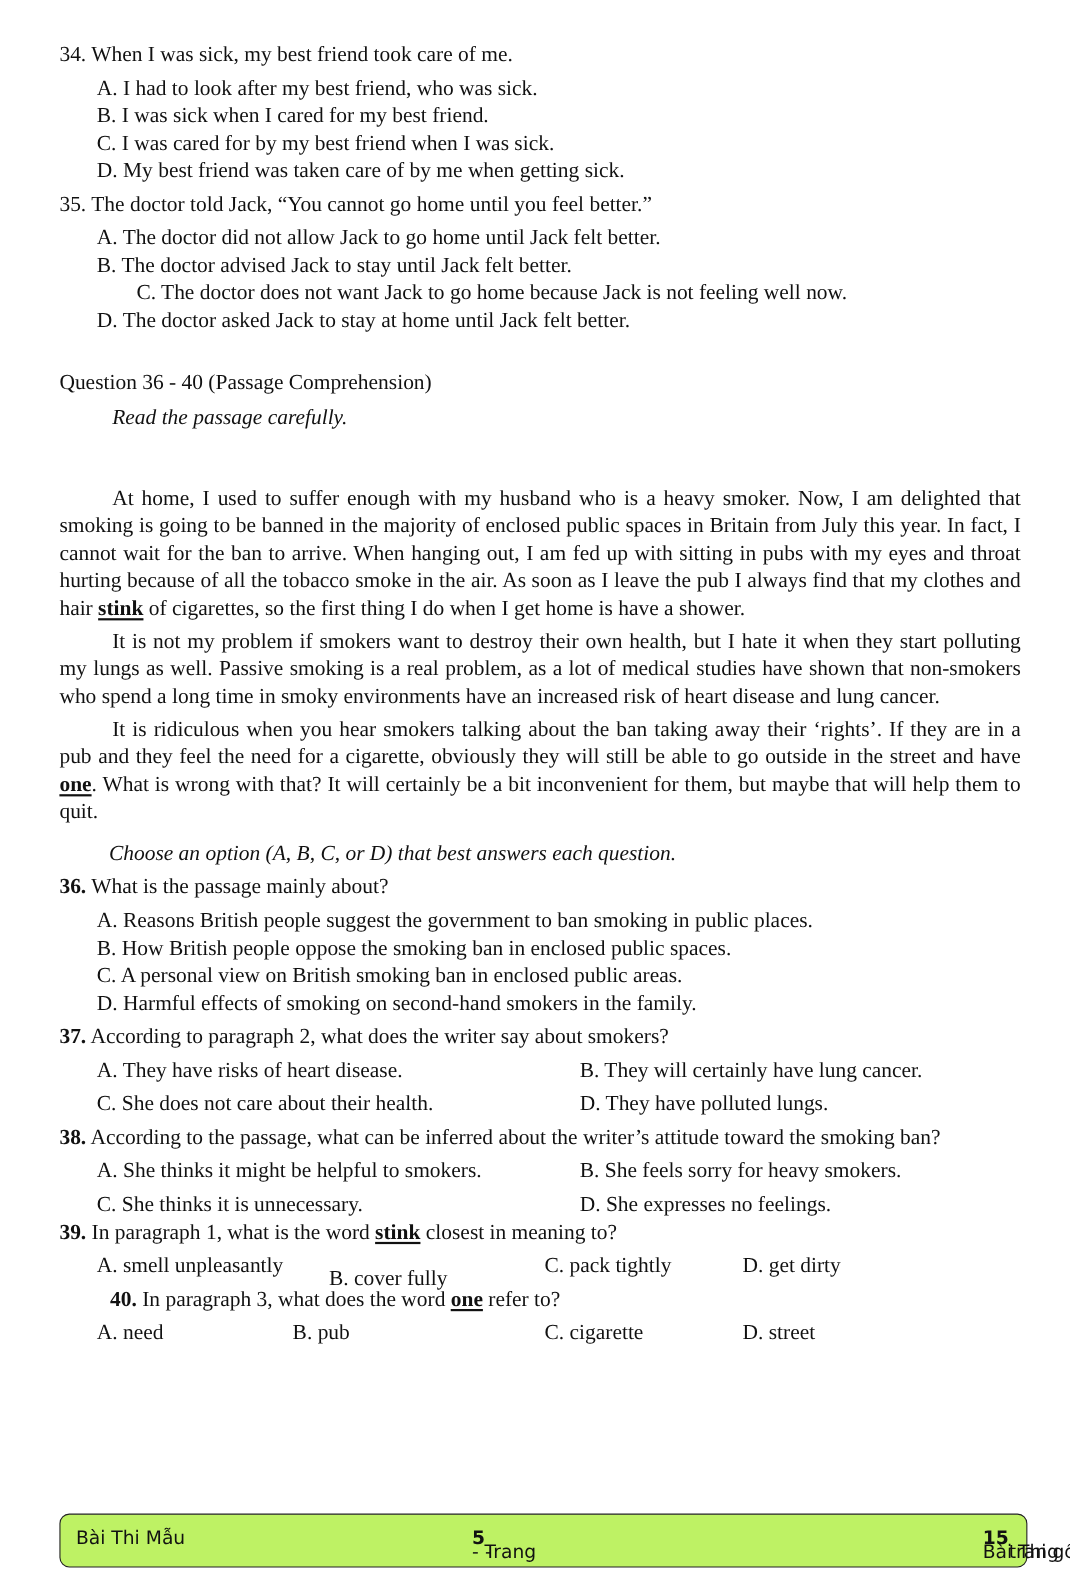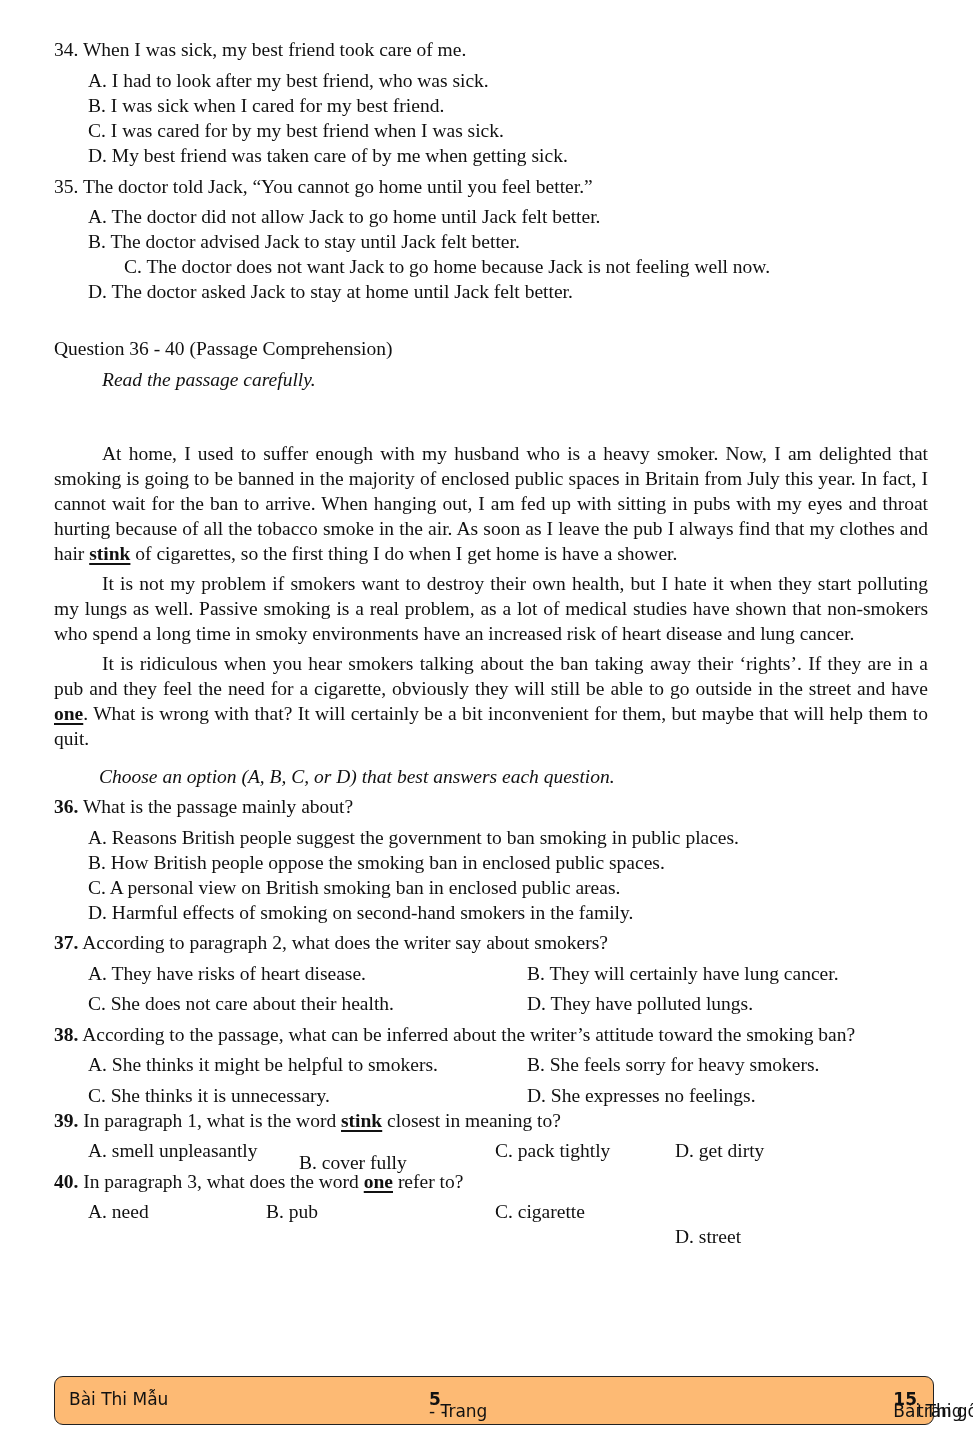--- a/index.html
+++ b/index.html
@@ -15,21 +15,21 @@
   .opt { left: 34px; }
   .para { position: absolute; width: 874px; text-align: justify; line-height: 25px; margin-top: 44px; }
   .para p { margin: 0; text-indent: 48px; text-align: justify; }
   .para p.last-justify { text-align-last: left; }
   .ul-bold { font-weight: bold; text-decoration: underline; text-decoration-thickness: 2px; text-underline-offset: 3px; }
   .italic { font-style: italic; }
   .col { position: absolute; white-space: nowrap; line-height: 24px; }
   .footer {
     position: absolute; left: 54px; top: 1376px; width: 880px; height: 49px;
     box-sizing: border-box; border: 1.5px solid #222; border-radius: 9px;
-    background: #fdba74; font-family: "DejaVu Sans", "Liberation Sans", sans-serif;
+    background: #bef264; font-family: "DejaVu Sans", "Liberation Sans", sans-serif;
     font-size: 17px; color: #111;
   }
   .footer span { position: absolute; top: 12px; white-space: nowrap; }
   .footer b { font-weight: bold; }
 </style>
 </head>
 <body>
 
 <div class="page">
 
@@ -91,27 +91,27 @@
 
   <div class="line" style="top:1109px;">
     <span class="qnum">39.</span>
     <span>In paragraph 1, what is the word </span><span class="ul-bold">stink</span><span> closest in meaning to?</span>
   </div>
   <div class="col" style="top:1139px; left:34px;">A. smell unpleasantly</div>
   <div class="col" style="top:1139px; left:245px;margin-top:12px;">B. cover fully</div>
   <div class="col" style="top:1139px; left:441px;">C. pack tightly</div>
   <div class="col" style="top:1139px; left:621px;">D. get dirty</div>
 
-  <div class="line" style="top:1170px;">
+  <div class="line" style="top:1170px;margin-left:46px;">
     <span class="qnum">40.</span>
     <span>In paragraph 3, what does the word </span><span class="ul-bold">one</span><span> refer to?</span>
   </div>
   <div class="col" style="top:1200px; left:34px;">A. need</div>
   <div class="col" style="top:1200px; left:212px;">B. pub</div>
   <div class="col" style="top:1200px; left:441px;">C. cigarette</div>
-  <div class="col" style="top:1200px; left:621px;margin-top:25px;">D. street</div>
+  <div class="col" style="top:1200px; left:621px;">D. street</div>
 </div>
 
 <div class="footer">
   <span style="left:14px;">Bài Thi Mẫu</span>
   <span style="left:374px;"><span>- Trang </span><b>5</b><span> -</span></span>
   <span style="right:16px;"><span>Bài Thi gồm </span><b>15</b><span> trang</span></span>
 </div>
 
 </body></html>

